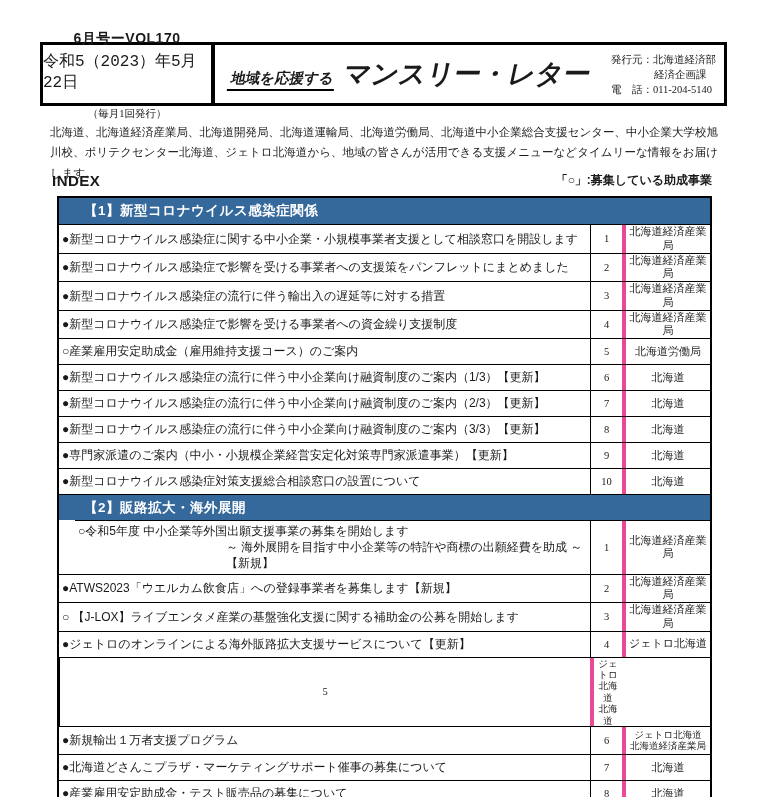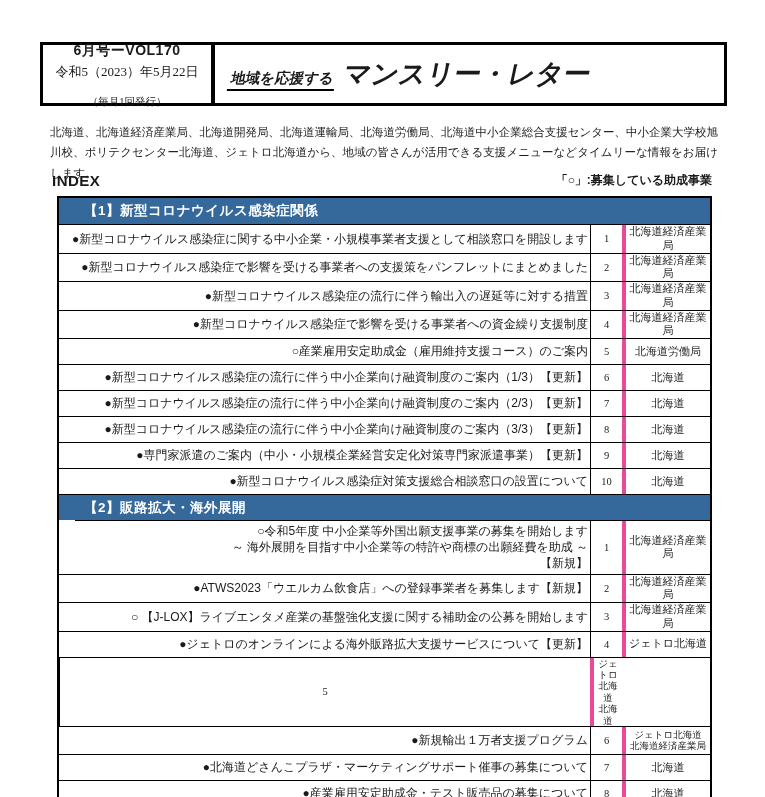--- a/index.html
+++ b/index.html
@@ -15,21 +15,21 @@
   .masthead {
     position:absolute; left:40px; top:42px; width:687px; height:64px;
     border:3px solid #000; display:flex;
   }
   .issue-box {
     width:172px; border-right:4px solid #000;
     display:flex; flex-direction:column; justify-content:center; align-items:center;
     padding-top:2px;
   }
   .issue-no { font-weight:bold; font-size:14px; letter-spacing:0.5px; }
-  .issue-date { font-size:13px; margin-top:3px; font-family:Liberation Serif, serif; }
+  .issue-date { font-size:16px; margin-top:3px; font-family:Liberation Mono, monospace; }
   .issue-freq { font-size:10.5px; margin-top:14px; font-family:"Liberation Serif",serif; }
   .title-area {
     flex:1; position:relative; display:flex; align-items:center;
     padding-left:14px;
   }
   .tagline {
     font-weight:bold; font-size:14.5px; transform:skewX(-12deg);
     border-bottom:2px solid #000; padding:0 2px 1px 2px;
     position:relative; top:6px;
   }
@@ -70,21 +70,21 @@
   }
   .index-table > :first-child { border-top:none; }
   .row {
     display:grid; grid-template-columns:1fr 32px 88px;
     border-top:1px solid #000; min-height:26px;
   }
   .row.tall { min-height:40px;margin-left:16px; }
   .row.stacked { min-height:28px; }
   .cell-title {
     display:flex; flex-direction:column; justify-content:center;
-    font-size:12px; padding:2px 2px 2px 3px; line-height:1.35;text-align:right;
+    font-size:12px; padding:2px 2px 2px 3px; line-height:1.35;
   }
   .cell-title .sub { padding-left:148px; }
   .cell-no {
     border-left:1px solid #000; display:flex; align-items:center; justify-content:center;
     font-size:10.5px; font-family:"Liberation Serif",serif;
   }
   .cell-agency {
     border-left:4px solid #ec4899; display:flex; flex-direction:column;
     align-items:center; justify-content:center;
     font-size:11px; line-height:1.25; text-align:center;
@@ -98,20 +98,25 @@
 
   <div class="masthead">
     <div class="issue-box">
       <div class="issue-no">6月号ーVOL170</div>
       <div class="issue-date">令和5（2023）年5月22日</div>
       <div class="issue-freq">（毎月1回発行）</div>
     </div>
     <div class="title-area">
       <span class="tagline">地域を応援する</span>
       <span class="main-title">マンスリー・レター</span>
+      <div class="publisher">
+        <div>発行元：北海道経済部</div>
+        <div class="pub2">経済企画課</div>
+        <div>電　話：011-204-5140</div>
+      </div>
     </div>
   </div>
 
   <p class="intro">北海道、北海道経済産業局、北海道開発局、北海道運輸局、北海道労働局、北海道中小企業総合支援センター、中小企業大学校旭川校、ポリテクセンター北海道、ジェトロ北海道から、地域の皆さんが活用できる支援メニューなどタイムリーな情報をお届けします。</p>
 
   <div class="index-row">
     <span class="index-label">INDEX</span>
     <span class="index-legend">「○」:募集している助成事業</span>
   </div>
 

